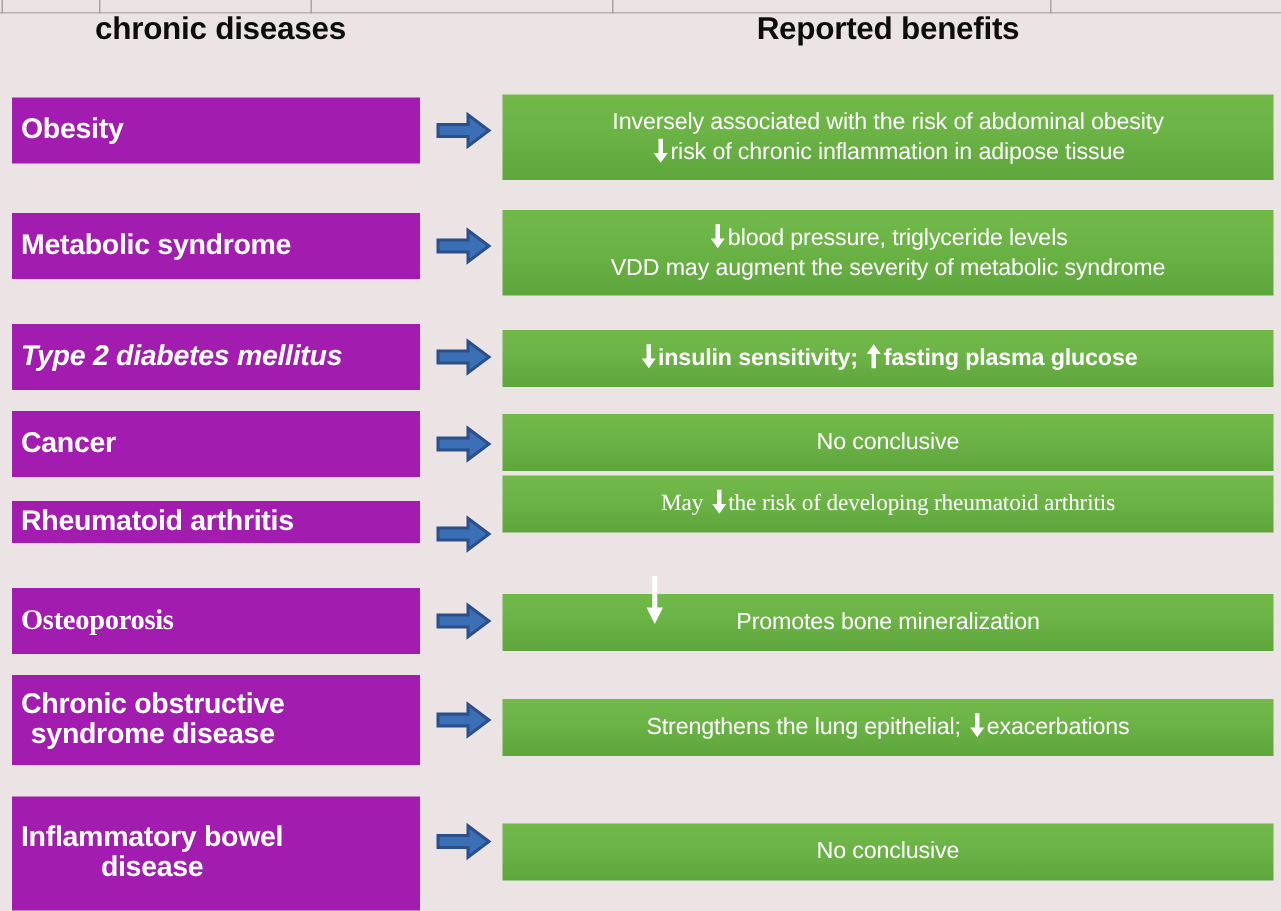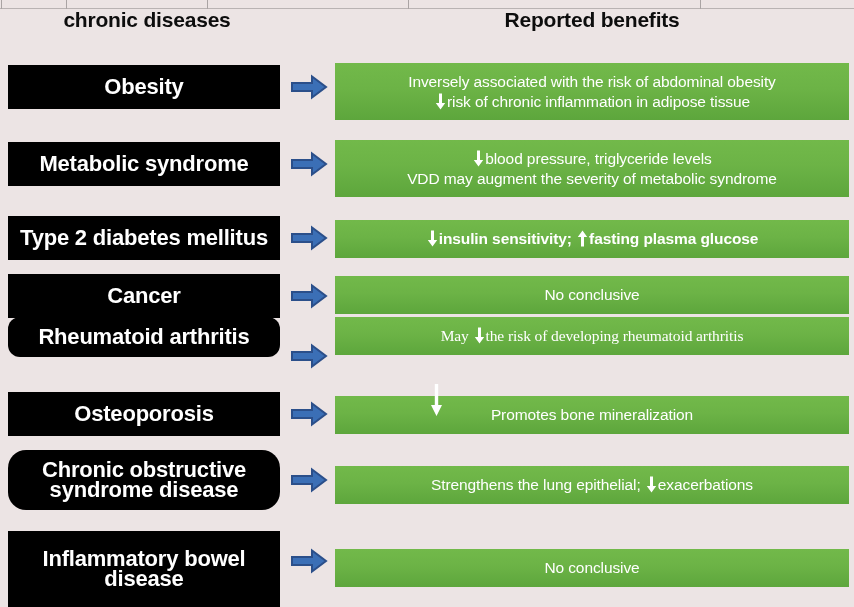--- a/index.html
+++ b/index.html
@@ -56,29 +56,28 @@
     color: #0d0d0d;
     letter-spacing: -0.2px;
   }
   .hdr-left  { left: 8px;  top: -2px; width: 278px; }
   .hdr-right { left: 335px; top: -2px; width: 514px; }
 
   .disease {
     position: absolute;
     left: 8px;
     width: 272px;
-    background: #000000;
+    background: #a21caf;
     color: #ffffff;
     font-weight: bold;
-    font-size: 22px;
+    font-size: 19px;
     line-height: 20px;
     letter-spacing: -0.2px;
     display: flex;
     align-items: center;
-    justify-content: center;
     text-align: center;
     box-sizing: border-box;
     padding: 2px 6px;
   }
 
   .benefit {
     position: absolute;
     left: 335px;
     width: 514px;
     background: linear-gradient(to bottom, #72b94a 0%, #6cb346 45%, #5da63c 100%);
@@ -173,21 +172,21 @@
         </svg>
       </div>
       <div class="benefit" style="top: 131px; height: 57px;">
         <div class="btxt">
           <div><span class="iarr"><svg viewBox="0 0 11 17">
                 <path d="M5.5,16.5 L0.8,10 L4,10 L4,0.5 L7,0.5 L7,10 L10.2,10 Z" fill="#ffffff"></path>
               </svg></span><span>blood pressure, triglyceride levels</span></div>
           <div><span>VDD may augment the severity of metabolic syndrome</span></div>
         </div>
       </div>
-      <div class="disease" style="top: 207px; height: 44px;">
+      <div class="disease" style="top: 207px; height: 44px; font-style: italic;">
         <div>
           <div>Type 2 diabetes mellitus</div>
         </div>
       </div>
       <div class="arrow" style="top: 216px;">
         <svg viewBox="0 0 38 26">
           <path d="M2,9 L22,9 L22,2.5 L36,13 L22,23.5 L22,17 L2,17 Z" fill="#3b6fb6" stroke="#2b4f8a" stroke-width="2" stroke-linejoin="miter"></path>
         </svg>
       </div>
       <div class="benefit" style="top: 211px; height: 38px; font-weight: bold;">
@@ -207,58 +206,58 @@
       <div class="arrow" style="top: 274px;">
         <svg viewBox="0 0 38 26">
           <path d="M2,9 L22,9 L22,2.5 L36,13 L22,23.5 L22,17 L2,17 Z" fill="#3b6fb6" stroke="#2b4f8a" stroke-width="2" stroke-linejoin="miter"></path>
         </svg>
       </div>
       <div class="benefit" style="top: 267px; height: 38px;">
         <div class="btxt">
           <div><span>No conclusive</span></div>
         </div>
       </div>
-      <div class="disease" style="top: 308px; height: 40px; border-radius: 12px;">
+      <div class="disease" style="top: 325px; height: 28px;">
         <div>
           <div>Rheumatoid arthritis</div>
         </div>
       </div>
       <div class="arrow" style="top: 334px;">
         <svg viewBox="0 0 38 26">
           <path d="M2,9 L22,9 L22,2.5 L36,13 L22,23.5 L22,17 L2,17 Z" fill="#3b6fb6" stroke="#2b4f8a" stroke-width="2" stroke-linejoin="miter"></path>
         </svg>
       </div>
       <div class="benefit" style="top: 308px; height: 38px; font-family: Liberation Serif, serif;">
         <div class="btxt">
           <div><span>May </span><span class="iarr"><svg viewBox="0 0 11 17">
                 <path d="M5.5,16.5 L0.8,10 L4,10 L4,0.5 L7,0.5 L7,10 L10.2,10 Z" fill="#ffffff"></path>
               </svg></span><span>the risk of developing rheumatoid arthritis</span></div>
         </div>
       </div>
-      <div class="disease" style="top: 383px; height: 44px;">
+      <div class="disease" style="top: 383px; height: 44px; font-family: Liberation Serif, serif;">
         <div>
           <div>Osteoporosis</div>
         </div>
       </div>
       <div class="arrow" style="top: 392px;">
         <svg viewBox="0 0 38 26">
           <path d="M2,9 L22,9 L22,2.5 L36,13 L22,23.5 L22,17 L2,17 Z" fill="#3b6fb6" stroke="#2b4f8a" stroke-width="2" stroke-linejoin="miter"></path>
         </svg>
       </div>
       <div class="benefit" style="top: 387px; height: 38px;">
         <div class="btxt">
           <div><span>Promotes bone mineralization</span></div>
         </div>
       </div>
       <div class="float-arrow" style="left: 430px; top: 374px;">
         <svg viewBox="0 0 13 34">
           <path d="M6.5,33 L1,22 L4.8,22 L4.8,1 L8.2,1 L8.2,22 L12,22 Z" fill="#ffffff"></path>
         </svg>
       </div>
-      <div class="disease" style="top: 441px; height: 60px; border-radius: 18px;">
+      <div class="disease" style="top: 441px; height: 60px;">
         <div>
           <div>Chronic obstructive</div>
           <div>syndrome disease</div>
         </div>
       </div>
       <div class="arrow" style="top: 458px;">
         <svg viewBox="0 0 38 26">
           <path d="M2,9 L22,9 L22,2.5 L36,13 L22,23.5 L22,17 L2,17 Z" fill="#3b6fb6" stroke="#2b4f8a" stroke-width="2" stroke-linejoin="miter"></path>
         </svg>
       </div>

